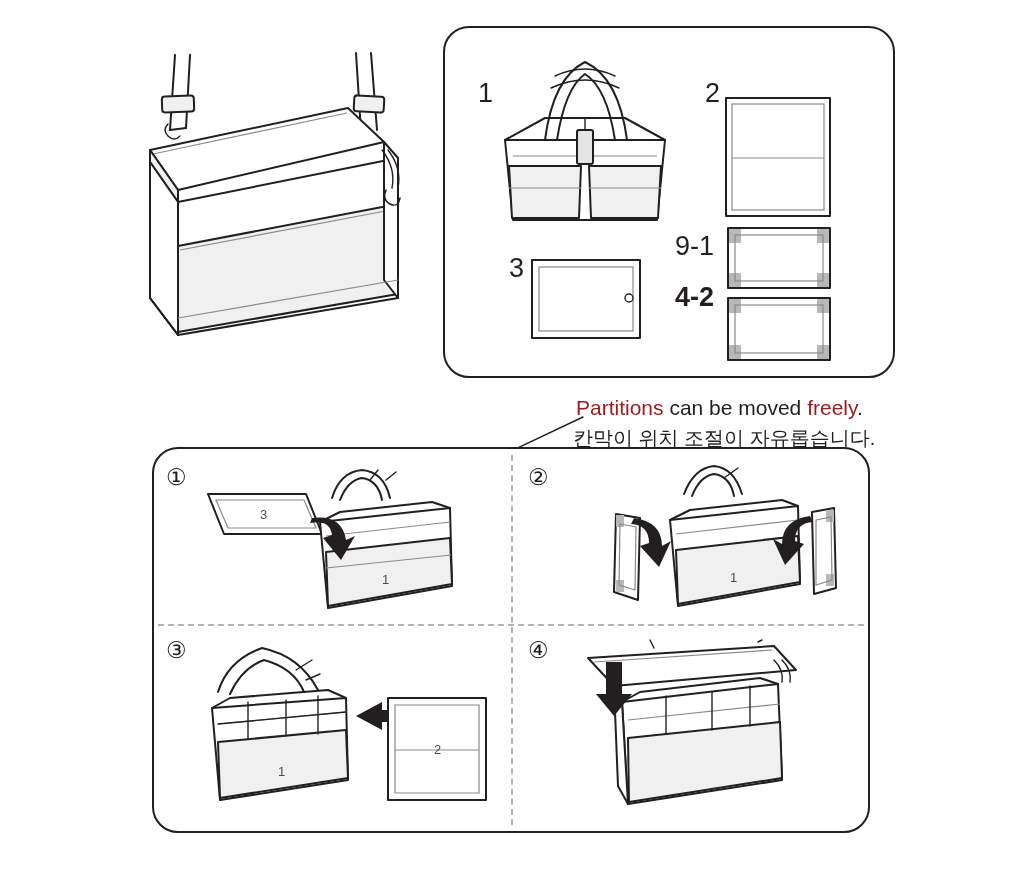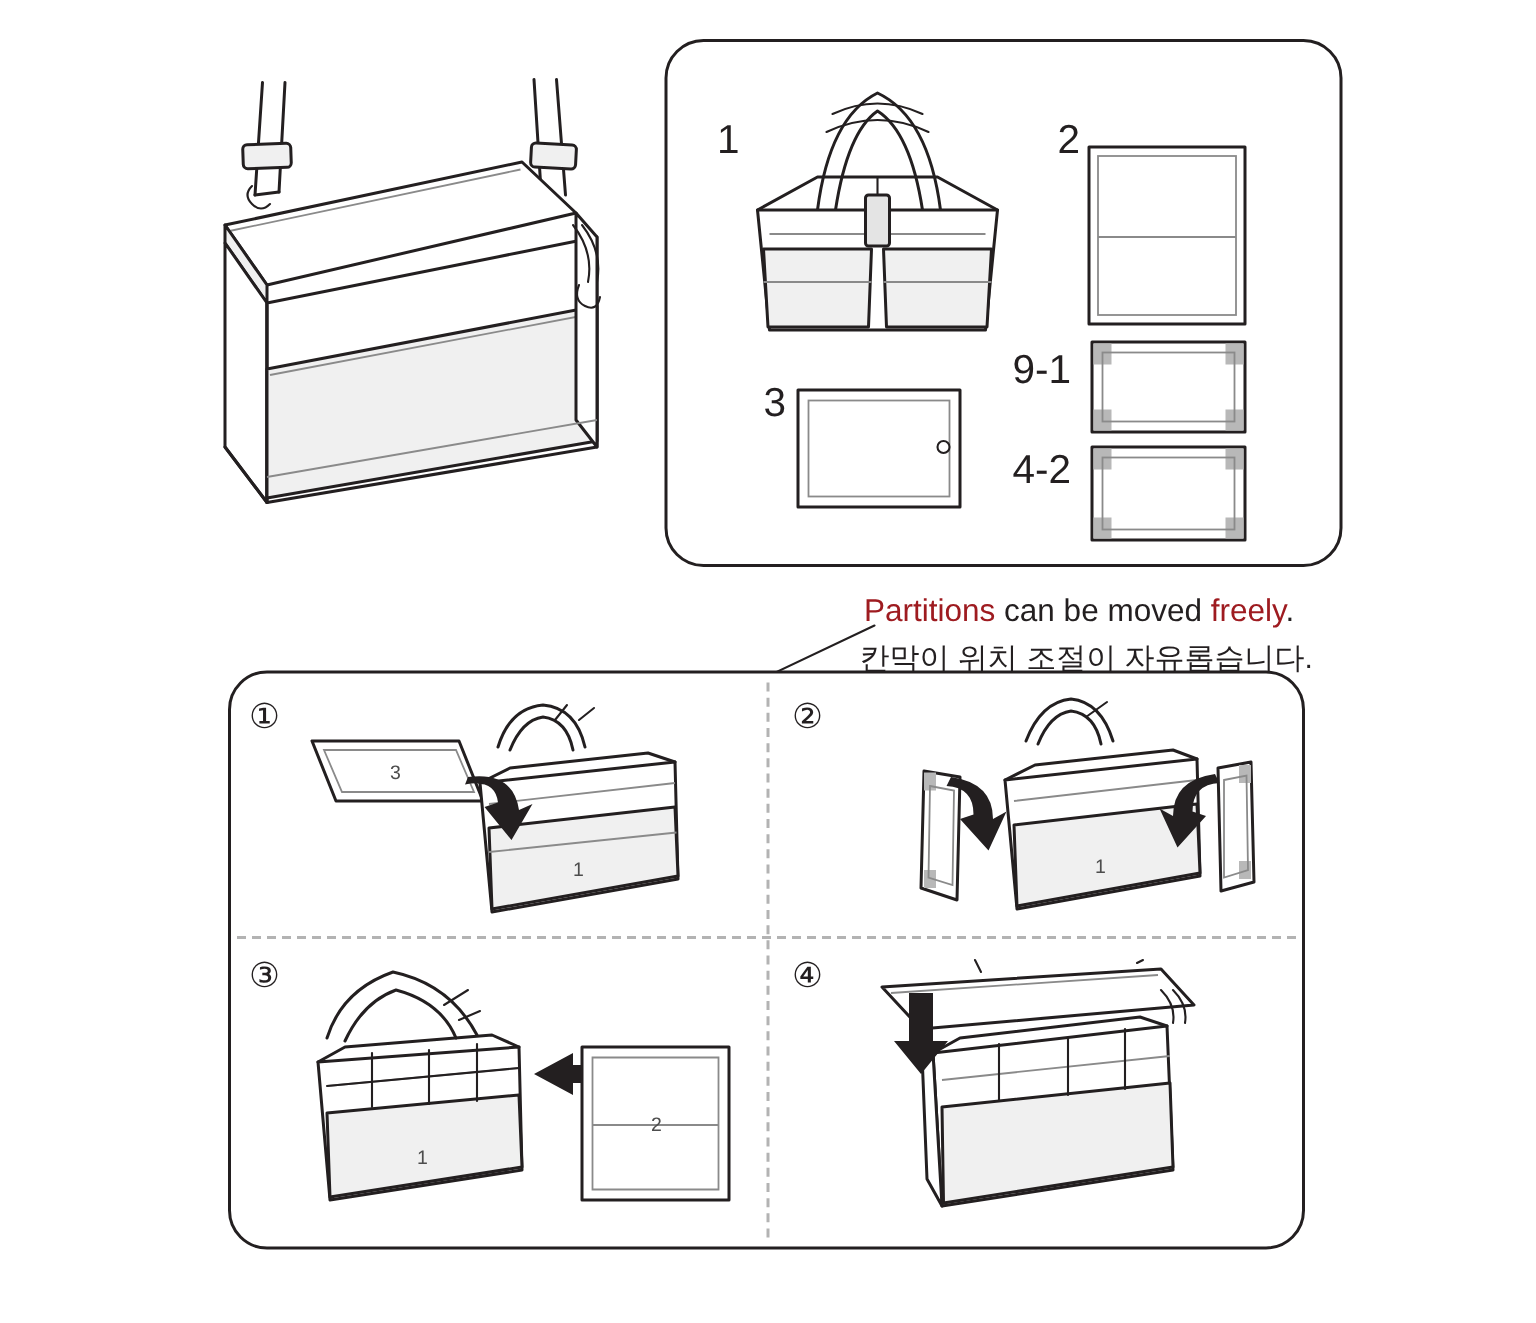--- a/index.html
+++ b/index.html
@@ -183,21 +183,21 @@
     <svg width="106" height="64" viewBox="0 0 106 64">
       <rect class="ln fill-w" x="2" y="2" width="102" height="60"></rect>
       <rect class="fill-gray-tab" x="3" y="3" width="12" height="14"></rect>
       <rect class="fill-gray-tab" x="91" y="3" width="12" height="14"></rect>
       <rect class="fill-gray-tab" x="3" y="47" width="12" height="14"></rect>
       <rect class="fill-gray-tab" x="91" y="47" width="12" height="14"></rect>
       <rect class="ln-light" x="9" y="9" width="88" height="46"></rect>
     </svg>
   </div>
 
-  <div class="abs num" style="left:675px; top:300px;">4-2</div>
+  <div class="abs num" style="left:675px; top:284px;font-weight:bold;">4-2</div>
   <div class="abs" style="left:726px; top:296px; width:106px; height:66px;">
     <svg width="106" height="66" viewBox="0 0 106 66">
       <rect class="ln fill-w" x="2" y="2" width="102" height="62"></rect>
       <rect class="fill-gray-tab" x="3" y="3" width="12" height="14"></rect>
       <rect class="fill-gray-tab" x="91" y="3" width="12" height="14"></rect>
       <rect class="fill-gray-tab" x="3" y="49" width="12" height="14"></rect>
       <rect class="fill-gray-tab" x="91" y="49" width="12" height="14"></rect>
       <rect class="ln-light" x="9" y="9" width="88" height="48"></rect>
     </svg>
   </div>

